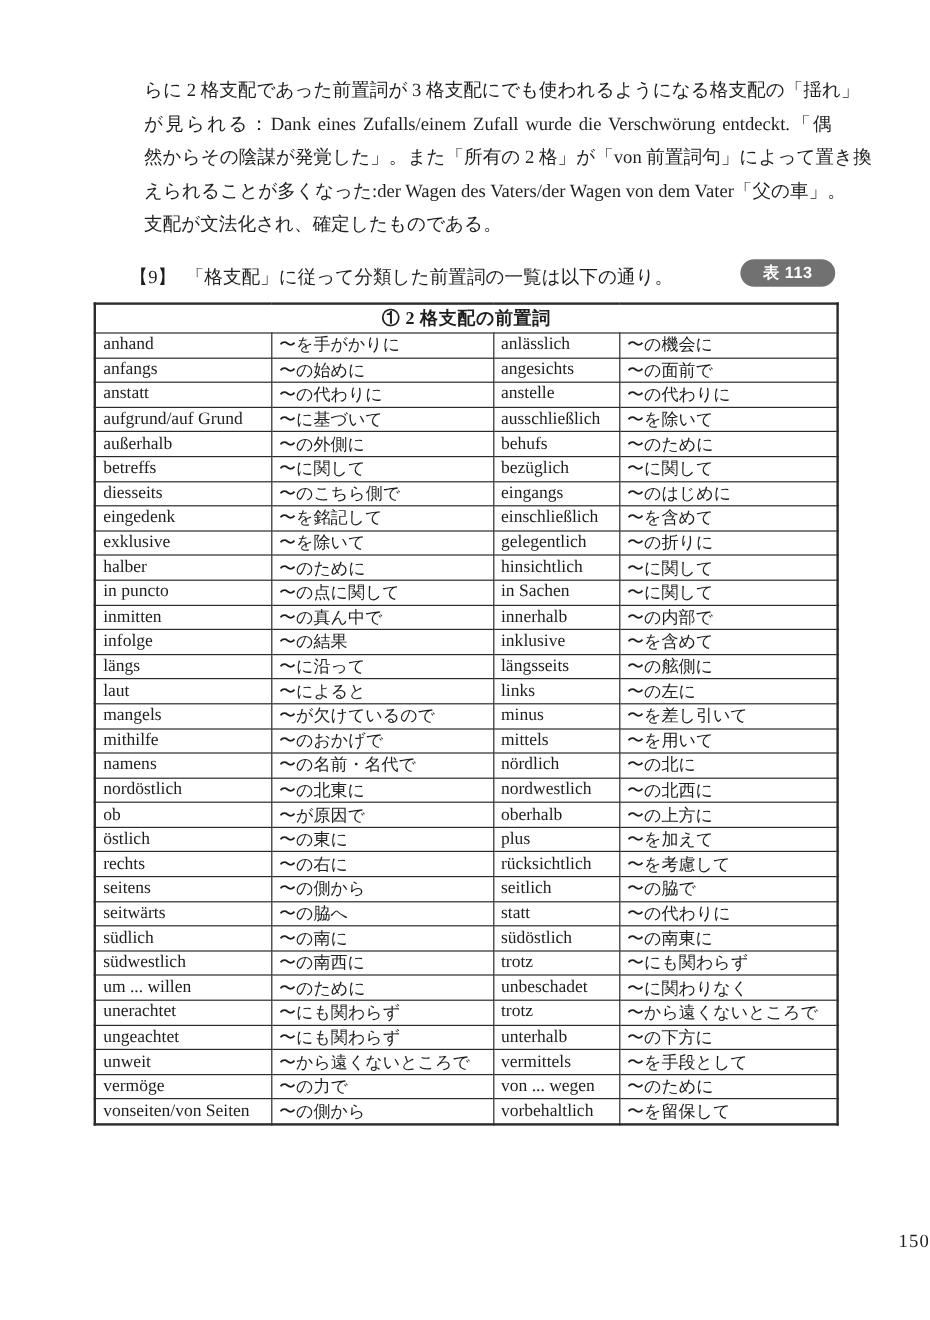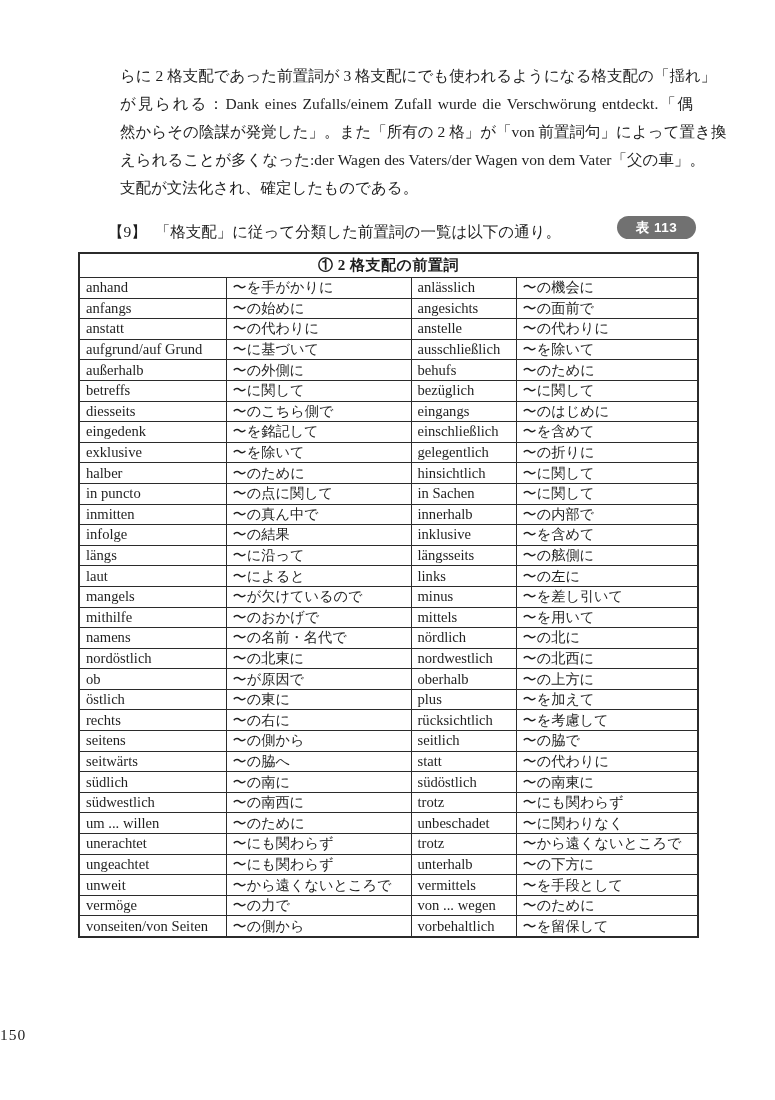--- a/index.html
+++ b/index.html
@@ -98,21 +98,21 @@
   }
   .preps-table td.de {
     font-size: 14.6px;
   }
   
   .page-number {
     position: absolute;
     left: 0;
     top: 1026px;
     width: 775px;
-    text-align: left;
+    text-align: right;
     font-size: 15.5px;
     letter-spacing: 1px;
   }
 </style>
 </head>
 <body>
 
 <div class="page">
 
   <div class="paragraph">

